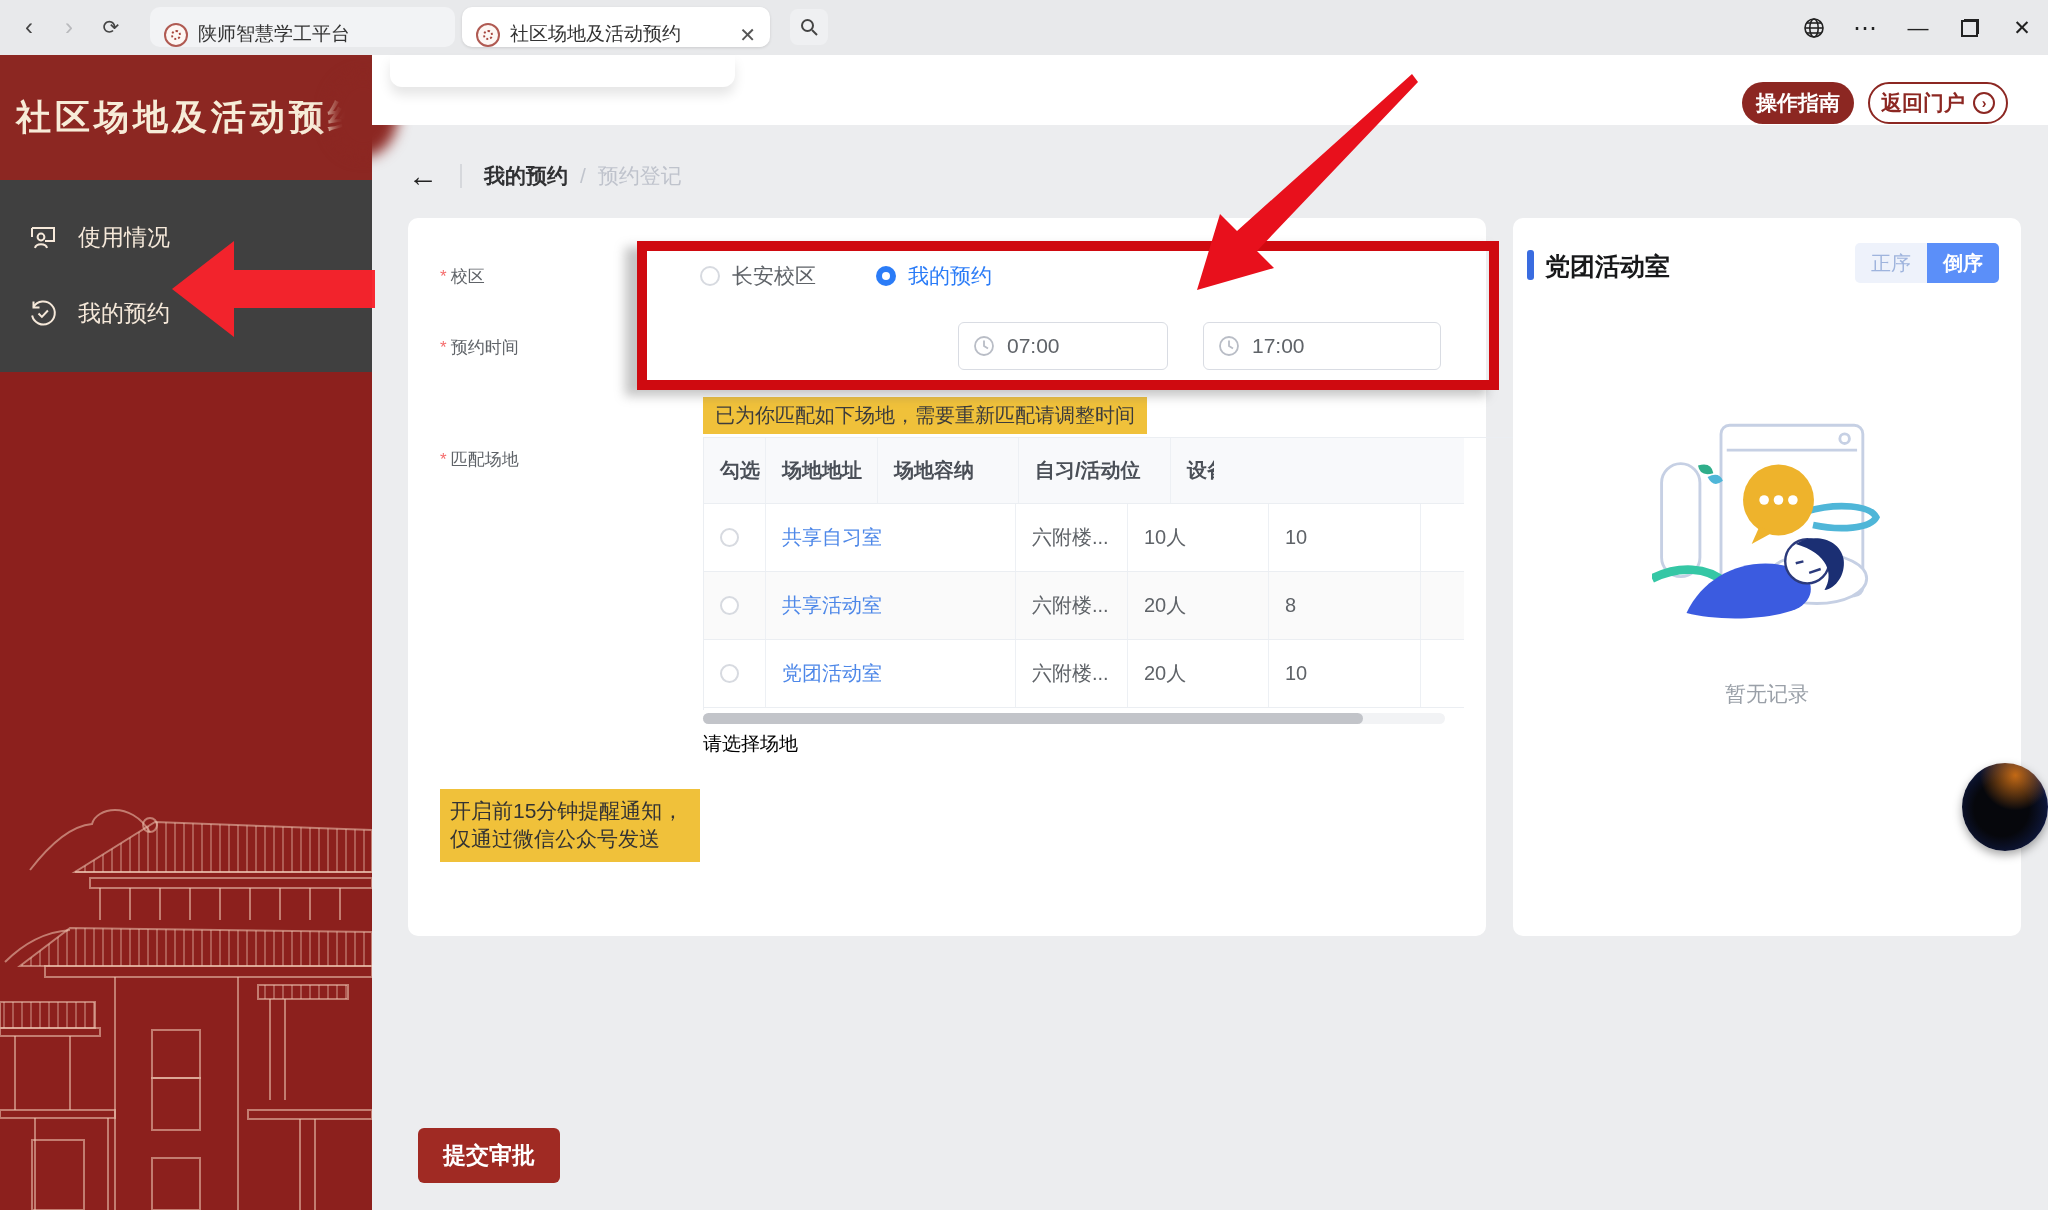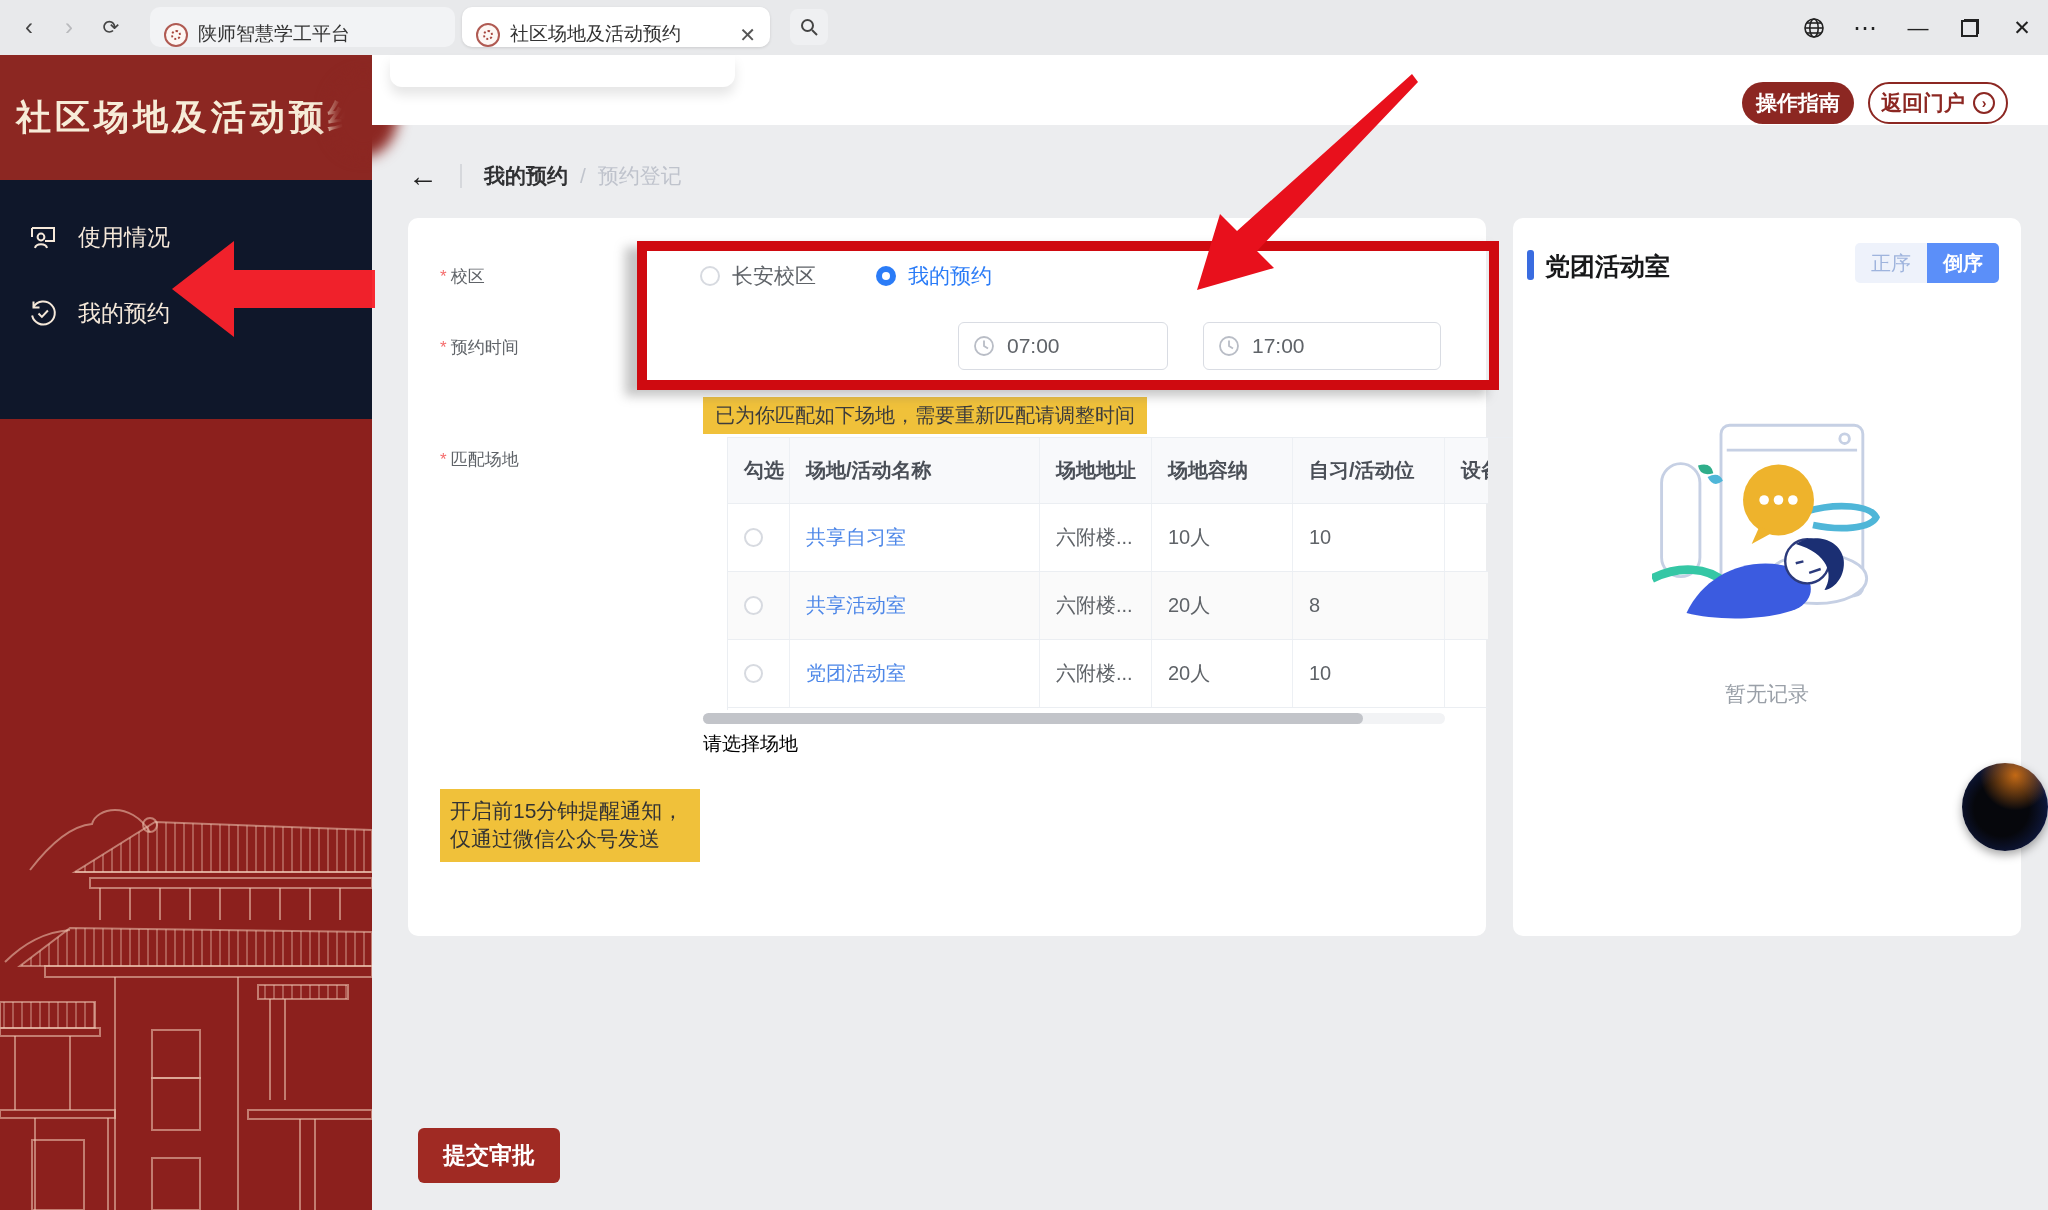--- a/index.html
+++ b/index.html
@@ -32,21 +32,21 @@
   .restore-ico::after { content:""; position:absolute; right:0; top:0; width:13px; height:13px; border:2px solid #222;
     border-left:none; border-bottom:none; }
 
   
   .sidebar { position:absolute; left:0; top:55px; width:372px; height:1155px; background:#8c201d; }
   .sidebar-head { position:absolute; left:0; top:0; width:372px; height:125px; background:#8c2722;
     display:flex; align-items:center; padding:0 16px; }
   .sidebar-head::after { content:""; position:absolute; right:-26px; top:18px; width:70px; height:84px;
     background:#8c2722; border-radius:50%; filter:blur(7px); }
   .sidebar-title { color:#f7ecd8; font-size:35px; font-weight:bold; letter-spacing:4px; white-space:nowrap; }
-  .sidebar-menu { position:absolute; left:0; top:125px; width:372px; height:239px; background:#0f172a;padding-left:47px; }
+  .sidebar-menu { position:absolute; left:0; top:125px; width:372px; height:192px; background:#404040;padding-left:47px; }
   .menu-item { position:absolute; left:0; width:372px; height:58px; display:flex; align-items:center;
     padding-left:28px; color:#f6e9da; font-size:23px; cursor:pointer; }
   .menu-item .mi-ico { width:30px; height:30px; margin-right:20px; flex:none; }
   .building-art { position:absolute; left:0; bottom:0; width:372px; height:430px; }
 
   
   .main-header { position:absolute; left:372px; top:55px; width:1676px; height:70px; background:#ffffff; }
   .tab-underlay { position:absolute; left:390px; top:55px; width:345px; height:32px; background:#fff;
     border-radius:0 0 12px 12px; box-shadow:0 8px 12px rgba(0,0,0,.10); }
   .pill { position:absolute; top:82px; height:42px; border-radius:21px; display:flex; align-items:center;
@@ -82,21 +82,21 @@
   .radio-lab { font-size:21px; color:#5f6368; }
   .radio.sel .radio-lab { color:#2b7cf7; }
   .inp { position:absolute; top:322px; height:48px; border:1px solid #d9dce3; border-radius:6px;
     background:#fff; display:flex; align-items:center; padding:0 14px; font-size:21px; color:#5f6368; cursor:text; }
   .inp svg { margin-right:12px; flex:none; }
   .notice { position:absolute; left:703px; top:397px; background:#f0c13a; color:#3c3c3c; font-size:20px;
     padding:5px 12px; white-space:nowrap; }
 
   
   .tbl { position:absolute; left:703px; top:437px; width:840px; height:273px; overflow:hidden;
-    border:1px solid #ebeef2; border-bottom:none;margin-left:24px; }
+    border:1px solid #ebeef2; border-bottom:none; }
   .tbl-inner { width:760px; }
   .trow { display:flex; height:68px; border-bottom:1px solid #ebeef2; }
   .trow.head { height:66px; background:#f8f9fb; }
   .trow.stripe { background:#fafafa; }
   .tcell { display:flex; align-items:center; padding-left:16px; border-right:1px solid #edf0f4;
     font-size:20px; color:#5f6368; overflow:hidden; white-space:nowrap; flex:none; }
   .trow.head .tcell { font-weight:bold; color:#4a4f57; }
   .c0{width:62px;} .c1{width:250px;} .c2{width:112px;} .c3{width:141px;} .c4{width:152px;} .c5{width:43px; border-right:none;}
   .tlink { color:#4d87e8; cursor:pointer; }
   .row-radio { width:19px; height:19px; border-radius:50%; border:2px solid #d7dae0; background:#fff; cursor:pointer; }
@@ -304,21 +304,20 @@
   <div class="notice">已为你匹配如下场地，需要重新匹配请调整时间</div>
 
   <div class="f-label" style="left:440px; top:448px;">
     <span class="req">*</span><span>匹配场地</span>
   </div>
 
   <div class="tbl">
     <div class="tbl-inner">
       <div class="trow head">
         <div class="tcell c0">勾选</div>
-        <div class="tcell c1">场地/活动名称</div>
         <div class="tcell c2">场地地址</div>
         <div class="tcell c3">场地容纳</div>
         <div class="tcell c4">自习/活动位</div>
         <div class="tcell c5">设备</div>
       </div>
       <div class="trow">
         <div class="tcell c0">
             <span class="row-radio"></span>
           </div>
         <div class="tcell c1">

